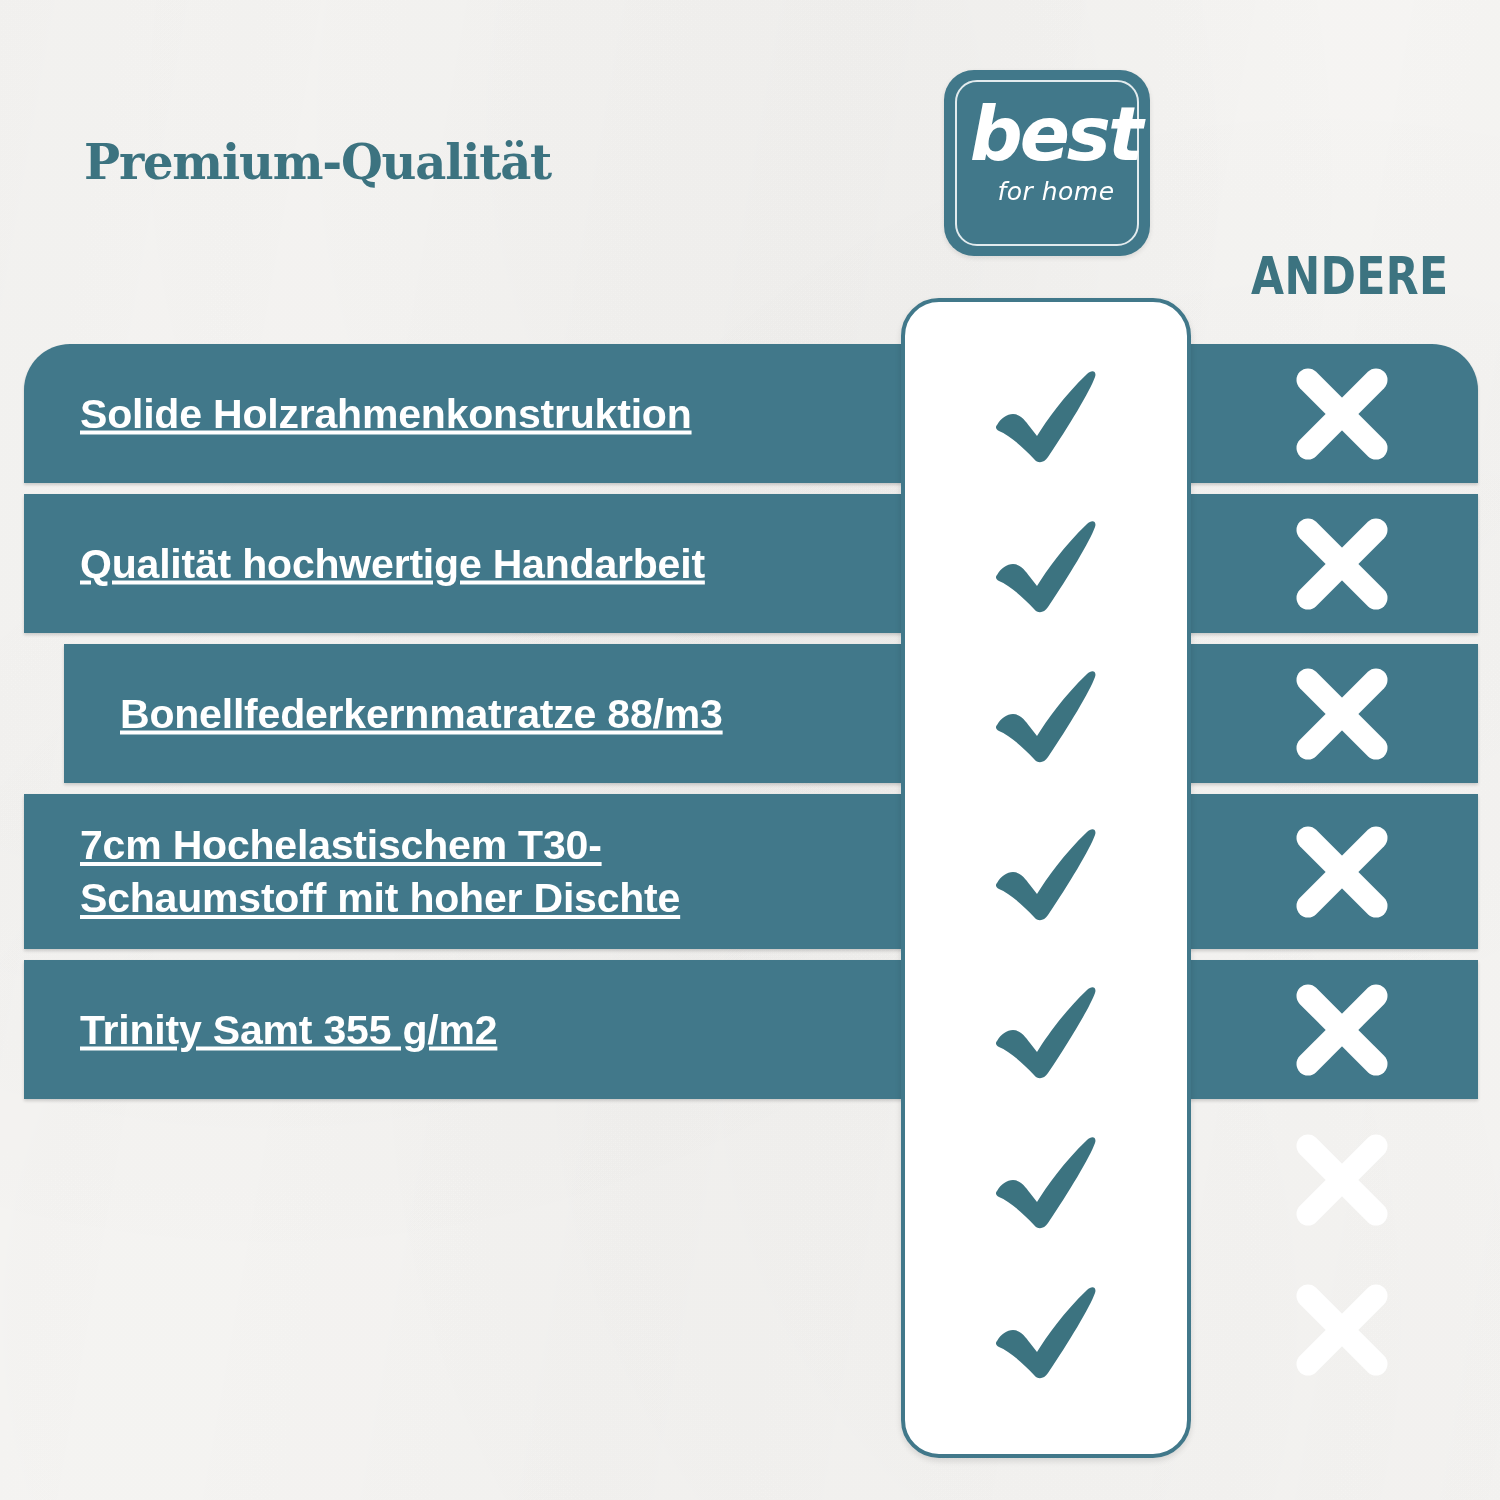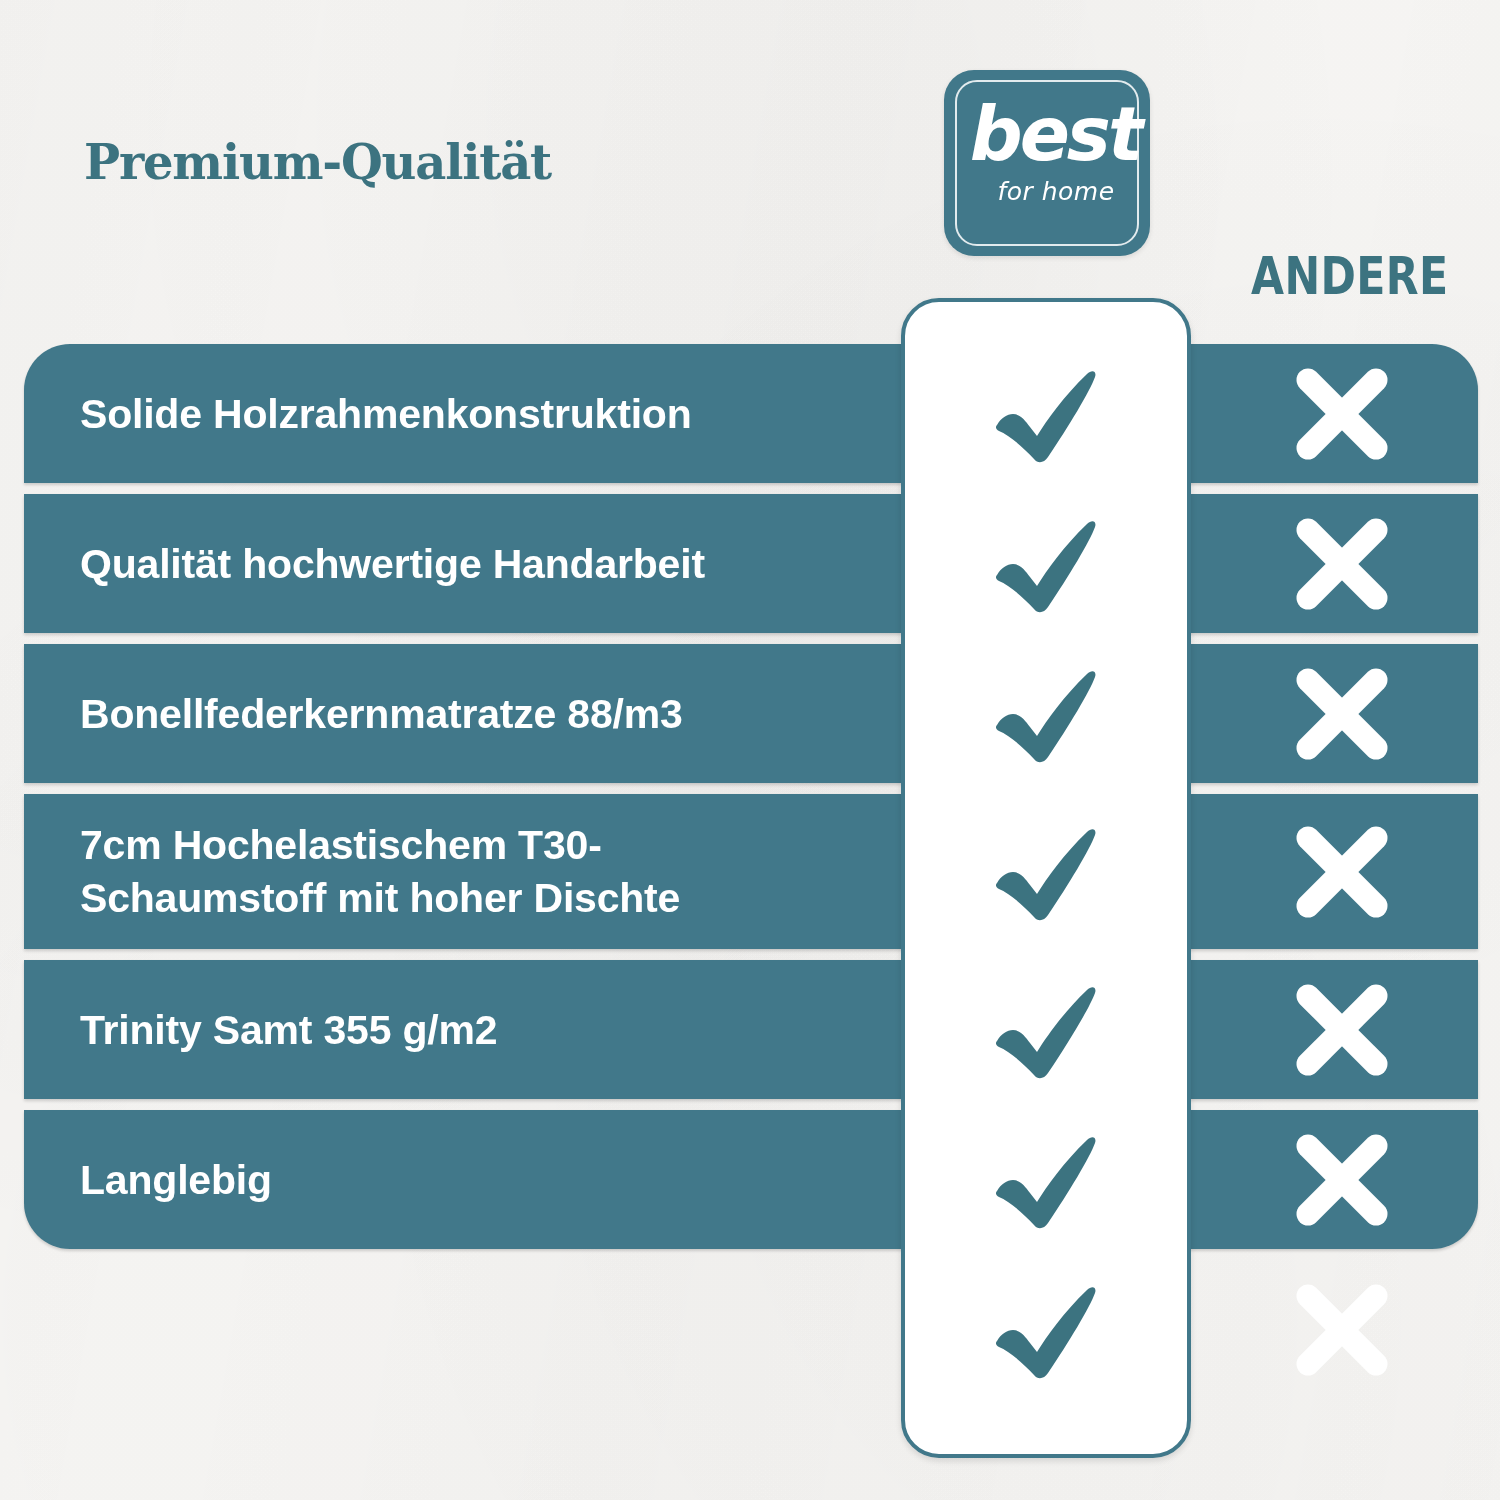--- a/index.html
+++ b/index.html
@@ -132,20 +132,21 @@
     top: 50%;
     transform: translateY(-50%);
     color: #ffffff;
     font-family: "Liberation Sans", sans-serif;
     font-weight: bold;
     font-size: 41px;
     line-height: 53px;
     letter-spacing: -0.2px;
     max-width: 810px;
     white-space: pre-line;
+    text-decoration: underline;
   }
 
   
   .highlight-col {
     position: absolute;
     left: 901px;
     top: 298px;
     width: 290px;
     height: 1160px;
     background: #ffffff;
@@ -194,33 +195,30 @@
 
 <div class="andere-title">ANDERE</div>
 
 <div class="table" id="table">
     <div class="row first" style="height: 139px;">
       <div class="row-label">Solide Holzrahmenkonstruktion</div>
     </div>
     <div class="row" style="height: 139px;">
       <div class="row-label">Qualität hochwertige Handarbeit</div>
     </div>
-    <div class="row" style="height: 139px;">
+    <div class="row" style="height: 139px; margin-left: 40px;">
       <div class="row-label">Bonellfederkernmatratze 88/m3</div>
     </div>
     <div class="row" style="height: 155px;">
       <div class="row-label">7cm Hochelastischem T30-
 Schaumstoff mit hoher Dischte</div>
     </div>
     <div class="row" style="height: 139px;">
       <div class="row-label">Trinity Samt 355 g/m2</div>
     </div>
-    <div class="row last" style="height: 139px;">
-      <div class="row-label">Langlebig</div>
-    </div>
   </div>
 
 <div class="highlight-col"></div>
 
 <div id="marks">
     <div class="check-wrap" style="top: 344px; height: 139px;">
       <span class="check-icon">
         <svg width="110" height="104" viewBox="0 0 110 104" xmlns="http://www.w3.org/2000/svg">
           <path d="M6 63 C10 56 16 52 22 52 C29 52 34 58 39 65 L46 74 C56 58 72 35 96 12 C101 7 106 9 104 15 C99 29 78 64 57 95 C53 101 47 102 43 97 C32 85 18 73 8 69 C5 67 4 65 6 63 Z" fill="#3c7380"></path>
         </svg>

